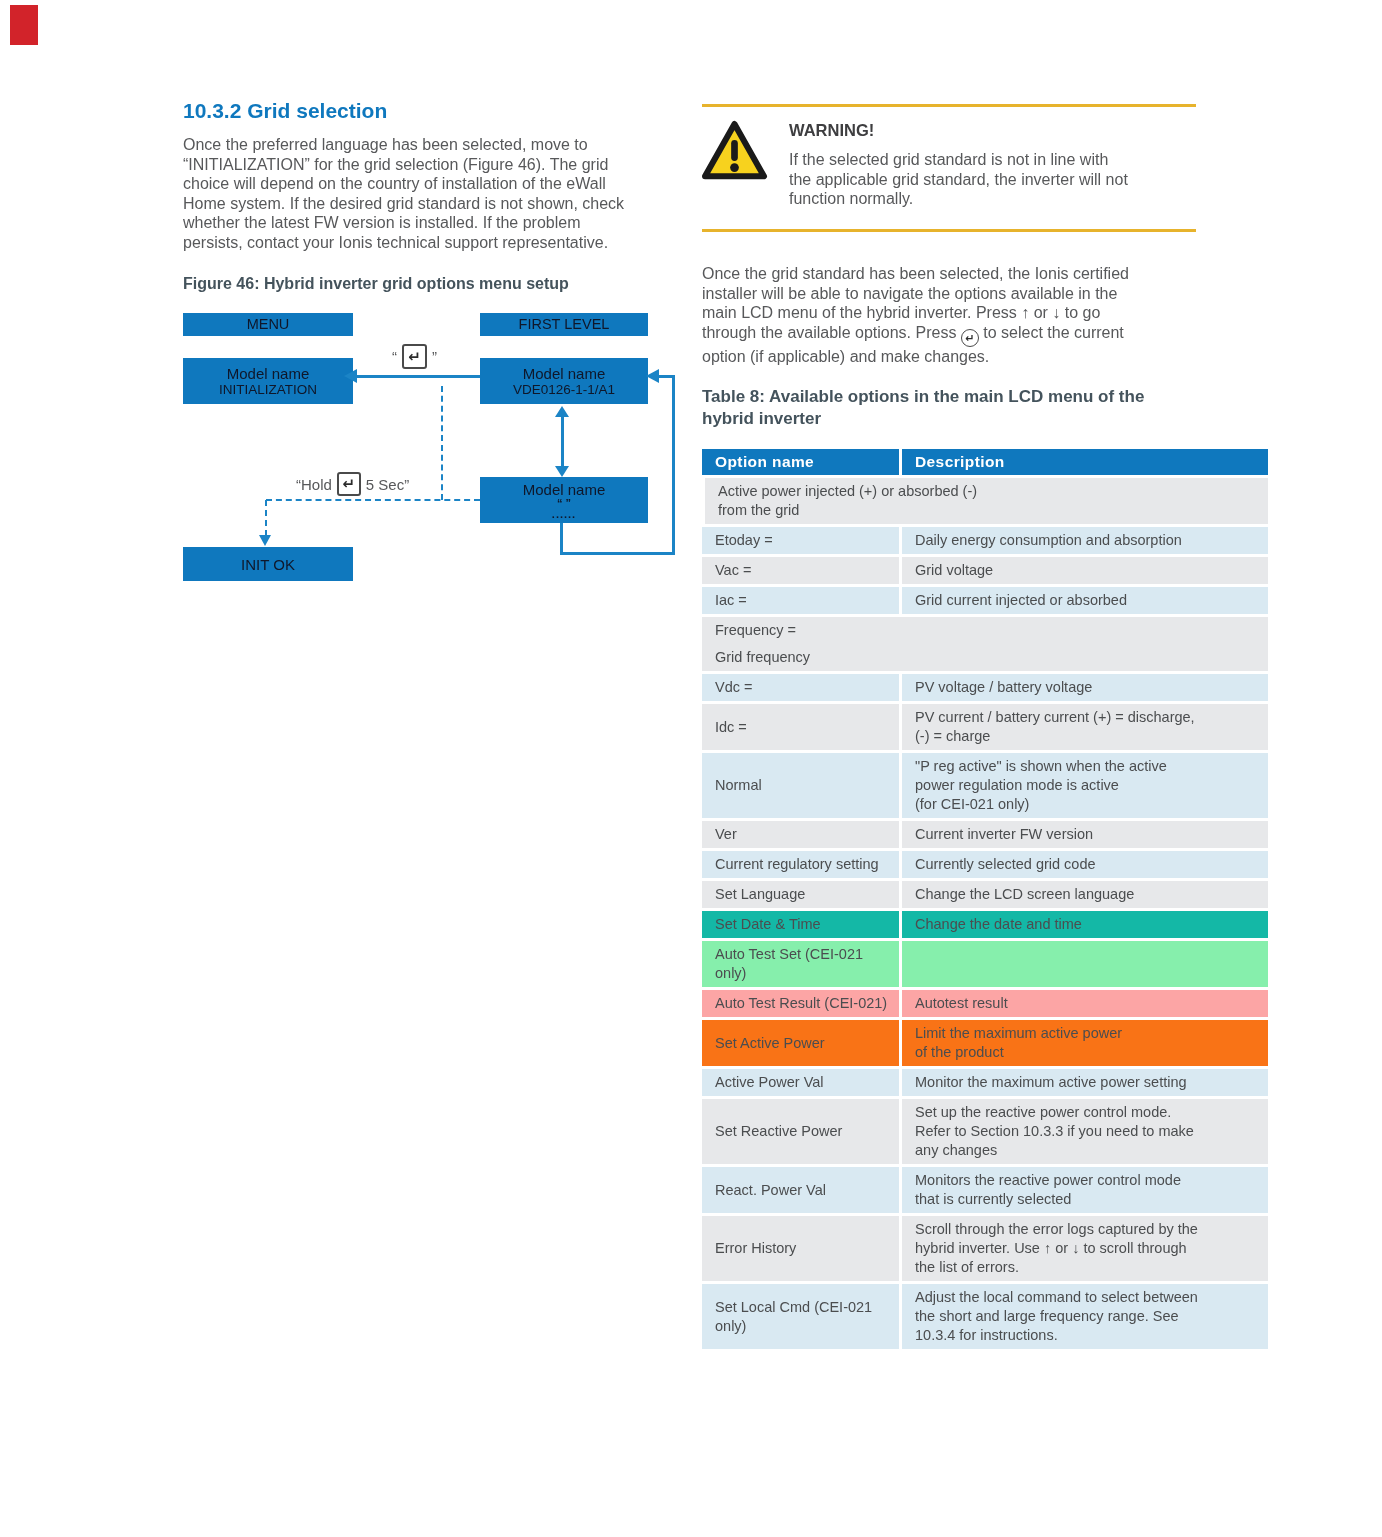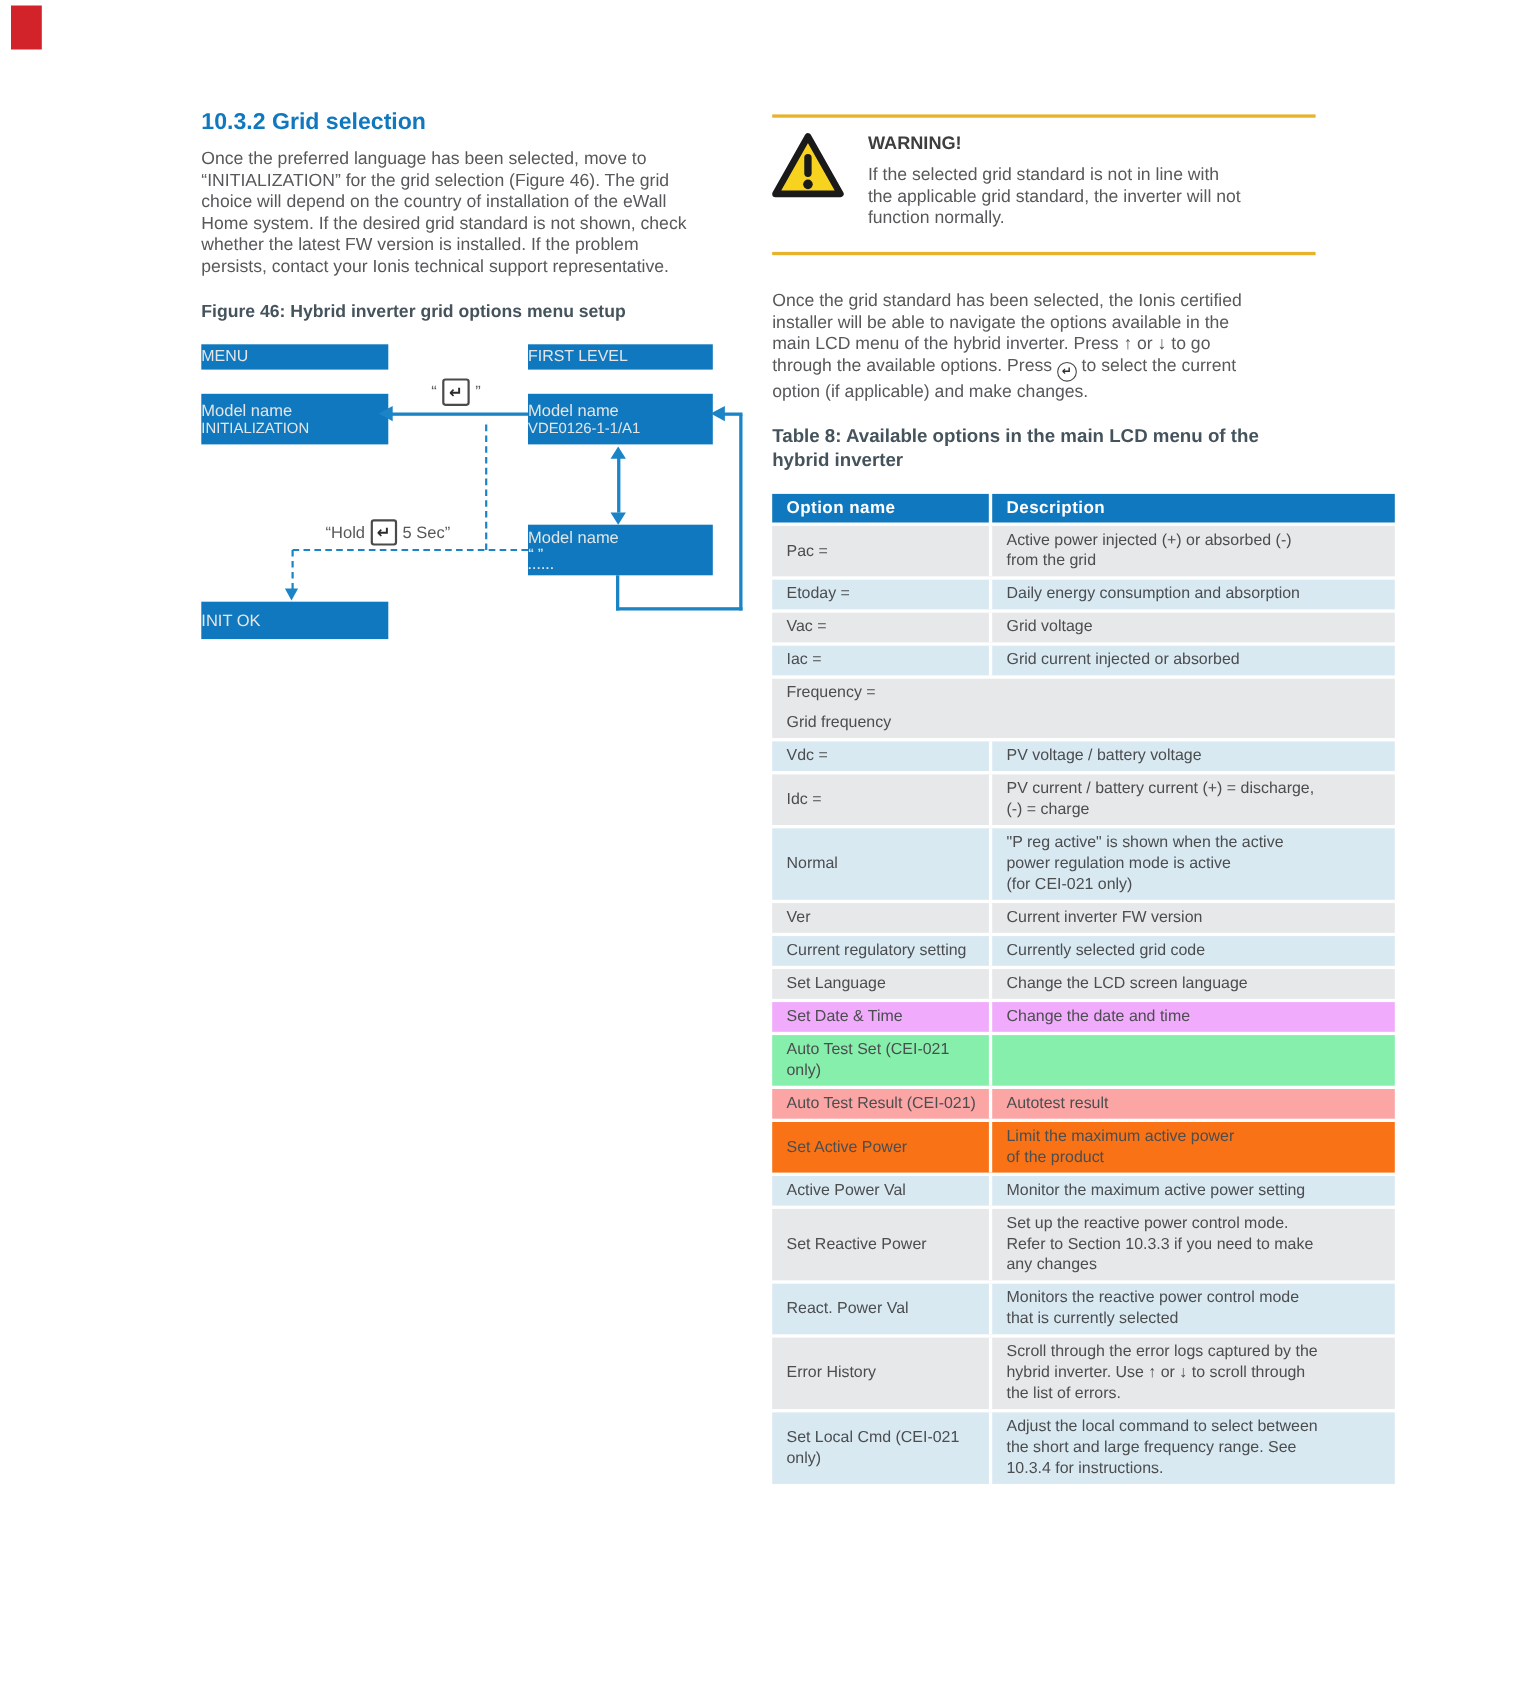--- a/index.html
+++ b/index.html
@@ -20,21 +20,21 @@
   .page{position:relative;width:1382px;height:1537px;background:#fff;overflow:hidden;}
 
   .corner-marker{position:absolute;left:10px;top:5px;width:28px;height:40px;background:var(--red);}
 
   .section-heading{position:absolute;left:183px;top:99px;font-size:21px;font-weight:bold;color:var(--accent);}
   .bodytext{color:var(--body-text);font-size:16px;line-height:19.5px;white-space:pre-line;}
   .intro-paragraph{position:absolute;left:183px;top:135px;width:500px;}
   .figure-caption{position:absolute;left:183px;top:275px;font-size:16px;font-weight:bold;color:var(--slate);}
 
   
-  .dbox{position:absolute;background:var(--accent);color:#e5e5e5;display:flex;flex-direction:column;align-items:flex-start;justify-content:center;text-align:center;}
+  .dbox{position:absolute;background:var(--accent);color:#0f172a;display:flex;flex-direction:column;align-items:center;justify-content:center;text-align:center;}
   .dbox .l1{font-size:15px;line-height:17px;}
   .dbox .l2{font-size:13.5px;line-height:16px;}
   .dbox .l2s{font-size:11px;line-height:11px;font-weight:bold;}
   .dbox .l3s{font-size:11px;line-height:10px;font-weight:bold;letter-spacing:1px;}
   .hline{position:absolute;height:3px;background:var(--connector);}
   .vline{position:absolute;width:3px;background:var(--connector);}
   .arrow-left{position:absolute;width:0;height:0;border-top:7.5px solid transparent;border-bottom:7.5px solid transparent;border-right:13px solid var(--connector);}
   .arrow-up{position:absolute;width:0;height:0;border-left:7px solid transparent;border-right:7px solid transparent;border-bottom:11px solid var(--connector);}
   .arrow-down{position:absolute;width:0;height:0;border-left:7px solid transparent;border-right:7px solid transparent;border-top:11px solid var(--connector);}
   .dash-v{position:absolute;width:0;border-left:2px dashed var(--connector);}
@@ -161,21 +161,20 @@
 hybrid inverter</div>
 
   <div class="options-table">
     <div class="thead">
       <div class="thcell opt">Option name</div>
       <div class="hgap"></div>
       <div class="thcell desc">Description</div>
     </div>
     <div>
         <div class="trow" style="background: rgb(231, 232, 234);">
-          <div class="tcell opt">Pac =</div>
           <div class="cgap"></div>
           <div class="tcell desc">Active power injected (+) or absorbed (-)
 from the grid</div>
         </div>
         <div class="trow" style="background: rgb(217, 233, 242);">
           <div class="tcell opt">Etoday =</div>
           <div class="cgap"></div>
           <div class="tcell desc">Daily energy consumption and absorption</div>
         </div>
         <div class="trow" style="background: rgb(231, 232, 234);">
@@ -219,21 +218,21 @@
         <div class="trow" style="background: rgb(217, 233, 242);">
           <div class="tcell opt">Current regulatory setting</div>
           <div class="cgap"></div>
           <div class="tcell desc">Currently selected grid code</div>
         </div>
         <div class="trow" style="background: rgb(231, 232, 234);">
           <div class="tcell opt">Set Language</div>
           <div class="cgap"></div>
           <div class="tcell desc">Change the LCD screen language</div>
         </div>
-        <div class="trow" style="background: #f0abfc;">
+        <div class="trow" style="background: #14b8a6;">
           <div class="tcell opt">Set Date &amp; Time</div>
           <div class="cgap"></div>
           <div class="tcell desc">Change the date and time</div>
         </div>
         <div class="trow" style="background: #86efac;">
           <div class="tcell opt">Auto Test Set (CEI-021 only)</div>
           <div class="cgap"></div>
         </div>
         <div class="trow" style="background: #fca5a5;">
           <div class="tcell opt">Auto Test Result (CEI-021)</div>

